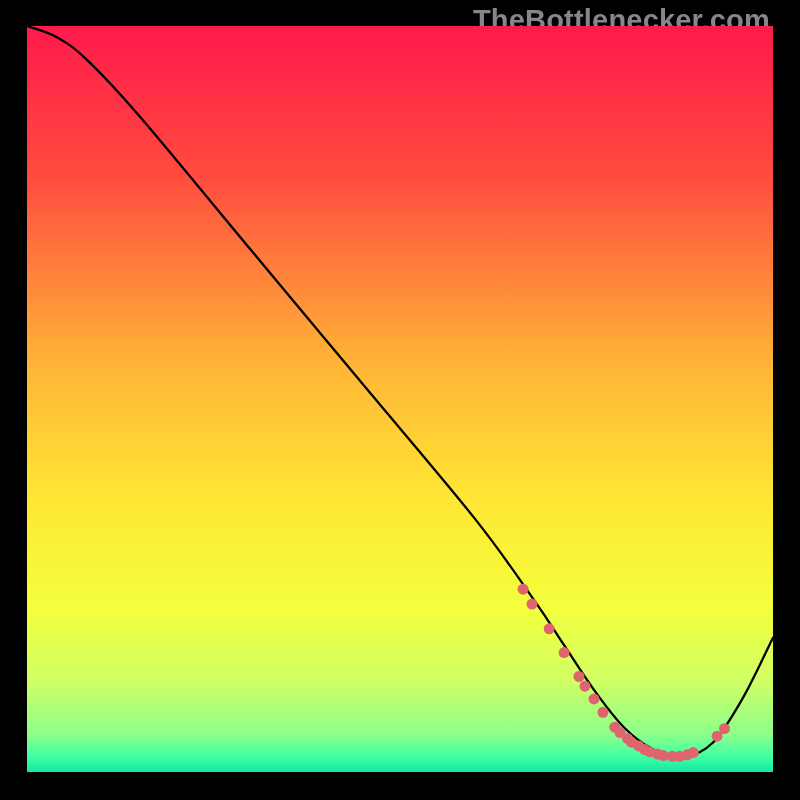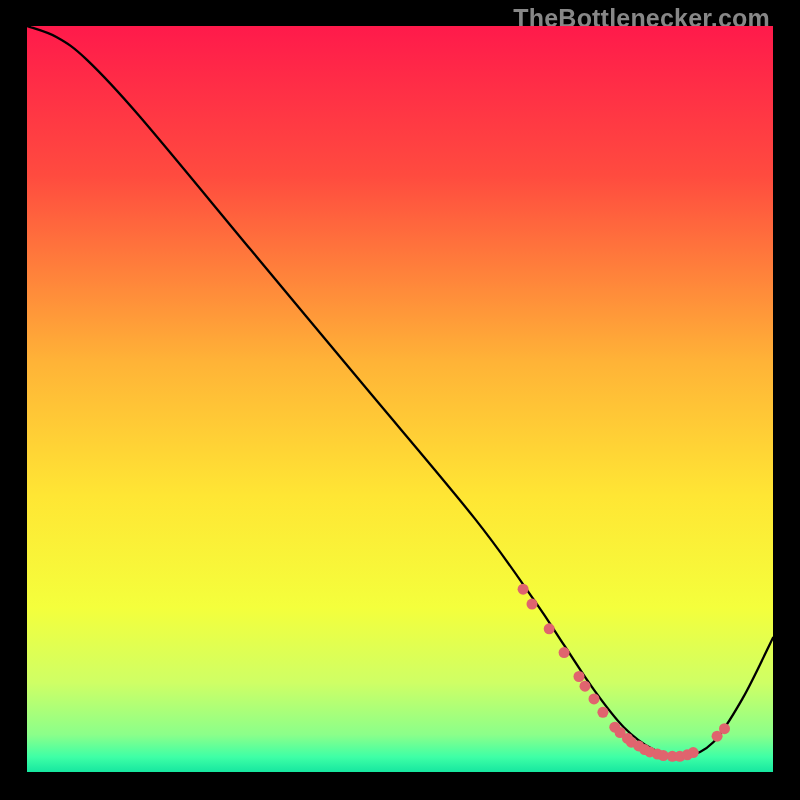--- a/index.html
+++ b/index.html
@@ -1,17 +1,17 @@
 <!DOCTYPE html>
 <html><head>
 <meta charset="utf-8">
 <style>
   html,body{margin:0;padding:0;width:800px;height:800px;background:#000;overflow:hidden;font-family:Arial,Helvetica,sans-serif}
   .frame{position:absolute;left:27px;top:26px;width:746px;height:746px;}
-  .watermark{position:absolute;top:4px;right:30px;color:#878787;font-size:25px;font-weight:600;letter-spacing:.2px}
+  .watermark{position:absolute;top:4px;right:30px;color:#878787;font-size:29px;font-weight:600;letter-spacing:.2px}
   svg{display:block}
 </style>
 </head>
 <body>
 
 <div class="watermark">TheBottlenecker.com</div>
 
 <div class="frame">
   <svg width="746" height="746" viewBox="0 0 746 746">
     <defs>

